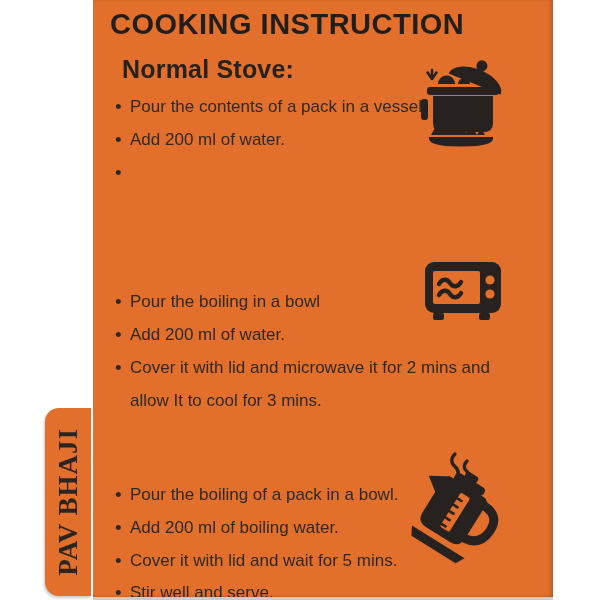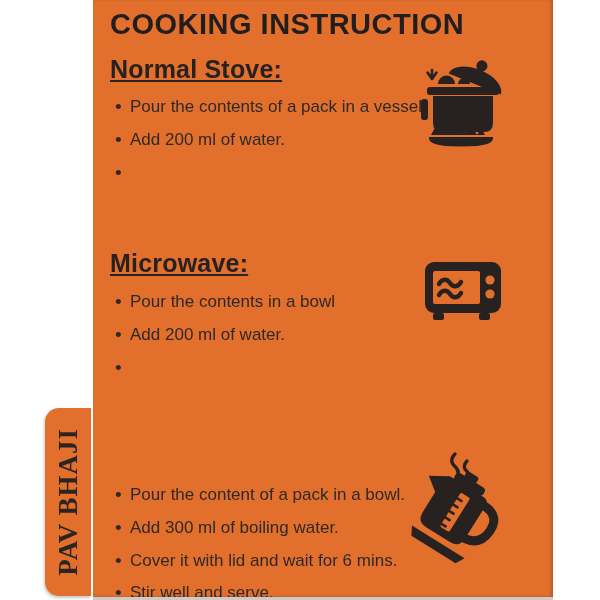--- a/index.html
+++ b/index.html
@@ -16,23 +16,23 @@
   .bottom-edge{
     position:absolute;left:93px;top:597px;width:460px;height:3px;
     background:#cdcbc9;
   }
   .title{
     position:absolute;left:17px;top:8px;margin:0;
     font-size:29px;font-weight:bold;letter-spacing:.5px;
     color:#231e1e;white-space:nowrap;text-align:center;
   }
   .heading{
-    position:absolute;left:17px;margin:0;
+    position:absolute;left:29px;margin:0;
     font-size:25px;font-weight:bold;letter-spacing:.2px;
-    color:#272120;white-space:nowrap;text-decoration:underline;
+    color:#272120;white-space:nowrap;
   }
   .bullet{
     position:absolute;left:22px;padding-left:15px;
     font-size:17px;line-height:33px;color:#2f2925;
     font-weight:normal;white-space:nowrap;
   }
   .bullet .dot{
     position:absolute;left:0;top:0;font-size:19px;line-height:33px;color:#2f2925;
   }
   .bullet .line{display:block;}
@@ -89,55 +89,56 @@
       <path class="ink" d="M26 34 a28 15 0 0 1 56 0 z"></path>
       <circle class="ink" cx="54" cy="14.5" r="5.5"></circle>
     </g>
     <rect class="ink" x="6" y="37" width="72" height="8" rx="3"></rect>
     <path class="ink" d="M12 46 h60 v27 q0 9 -9 9 h-42 q-9 0 -9 -9 z"></path>
     <rect class="ink" x="0" y="49" width="7" height="21" rx="3"></rect>
     <path class="ink" d="M10 85 L17 72 L22 80 L28 70 L34 80 L39 72 L45 83 L50 74 L56 85 L60 78 L64 85 Z"></path>
     <path class="ink" d="M8 87 h64 q1 4.5 -6 7 q-7 2.5 -26 2.5 t-26 -2.5 q-7 -2.5 -6 -7 z"></path>
   </svg>
 
-  <h2 class="heading h2">Microwave:</h2>
   <div class="bullet b21">
     <span class="dot">•</span>
-    <span class="line">Pour the contents in a bowl</span>
+    <span class="line">Pour the boiling in a bowl</span>
   </div>
   <div class="bullet b22">
     <span class="dot">•</span>
     <span class="line">Add 200 ml of water.</span>
   </div>
   <div class="bullet b23">
     <span class="dot">•</span>
+    <span class="line">Cover it with lid and microwave it for 2 mins and</span>
+    <span class="line">allow It to cool for 3 mins.</span>
   </div>
 
   <svg class="icon icon-micro" viewBox="0 0 78 66" xmlns="http://www.w3.org/2000/svg">
     <rect class="ink" x="1" y="3" width="76" height="51" rx="9"></rect>
     <rect class="punch" x="9" y="12" width="47" height="33" rx="2"></rect>
     <path class="ink-stroke" stroke-width="4.4" d="M15 25 c3 -5.5 8 -5.5 11 -1 c3 4.5 8 4.5 11 -1"></path>
     <path class="ink-stroke" stroke-width="4.4" d="M15 36 c3 -5.5 8 -5.5 11 -1 c3 4.5 8 4.5 11 -1"></path>
     <circle class="punch" cx="66" cy="21" r="4.6"></circle>
     <circle class="punch" cx="66" cy="35" r="4.6"></circle>
     <rect class="ink" x="9" y="54" width="11" height="7" rx="2"></rect>
     <rect class="ink" x="55" y="54" width="11" height="7" rx="2"></rect>
   </svg>
 
   <div class="bullet b31">
     <span class="dot">•</span>
-    <span class="line">Pour the content of a pack in a bowl.</span>
+    <span class="line">Pour the boiling of a pack in a bowl.</span>
   </div>
   <div class="bullet b32">
     <span class="dot">•</span>
-    <span class="line">Add 300 ml of boiling water.</span>
+    <span class="line">Add 200 ml of boiling water.</span>
   </div>
   <div class="bullet b33">
     <span class="dot">•</span>
-    <span class="line">Cover it with lid and wait for 6 mins.</span>
+    <span class="line">Cover it with lid and wait for 5 mins.</span>
   </div>
   <div class="bullet b34">
     <span class="dot">•</span>
     <span class="line">Stir well and serve.</span>
   </div>
 
   <svg class="icon icon-kettle" viewBox="0 0 100 119" xmlns="http://www.w3.org/2000/svg">
     <path class="ink-stroke" stroke-width="3.3" d="M50 5 q-6.5 6.5 0 12.5 t0 14"></path>
     <path class="ink-stroke" stroke-width="3.3" d="M62 12 q-5.5 5.5 0 10.5 t0 12"></path>
     <g transform="rotate(32 50 68)">

